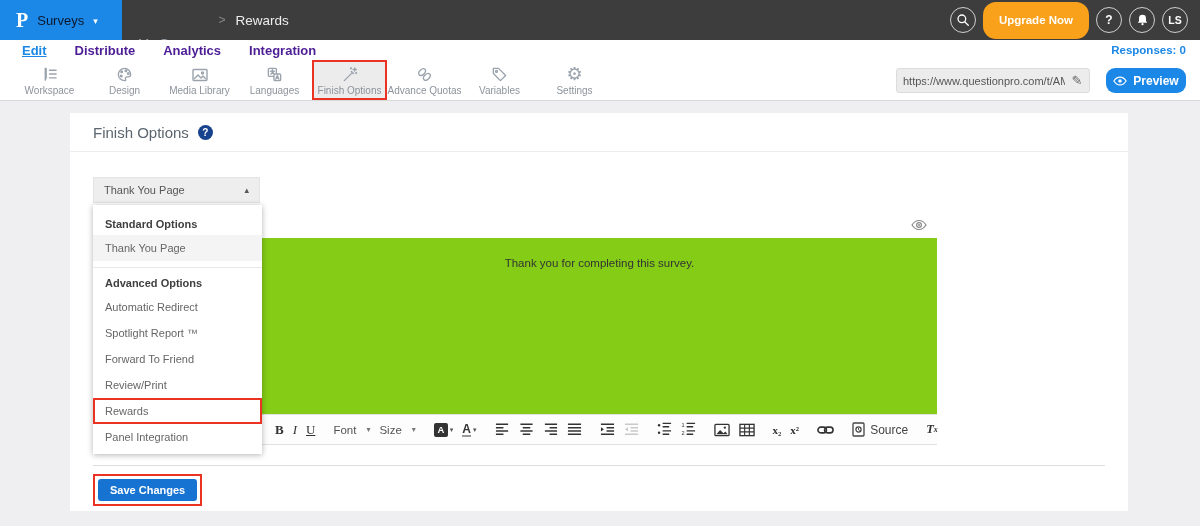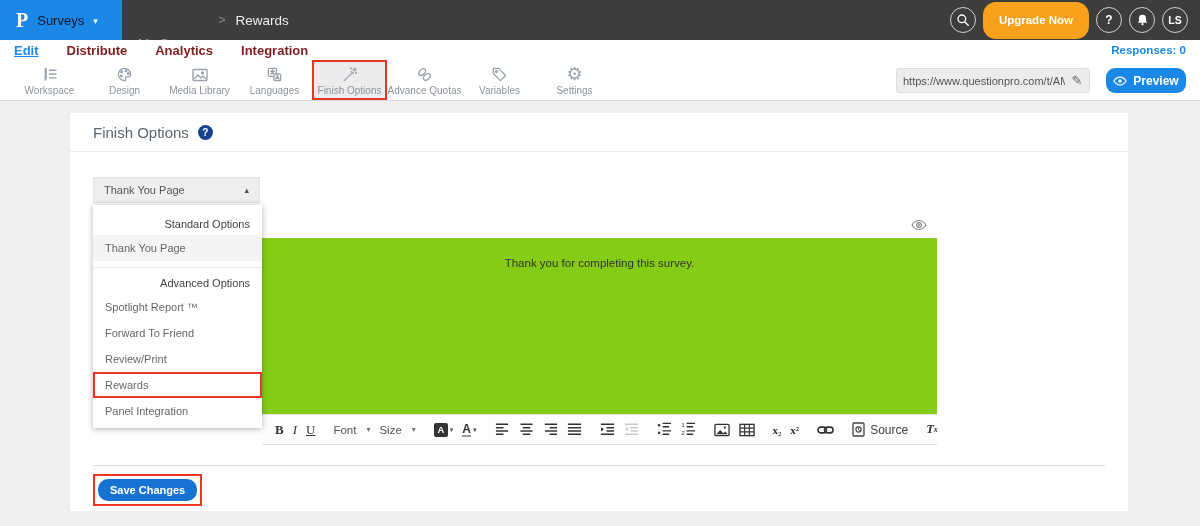--- a/index.html
+++ b/index.html
@@ -14,22 +14,22 @@
   .brand .caret { color:#fff; font-size:9px; margin-top:2px; }
   .crumbs { position:absolute; left:138px; top:0; height:40px; display:flex; align-items:center; gap:10px; font-size:13.5px; }
   .crumb-parent { color:#9aa1a8; cursor:pointer;margin-top:46px; }
   .crumb-sep { color:#8a8a8a; font-size:12px; }
   .crumb-current { color:#ededed; }
   .topbar-right { position:absolute; right:12px; top:0; height:40px; display:flex; align-items:center; gap:7px; }
   .circle-btn { width:26px; height:26px; border:1px solid rgba(255,255,255,.75); border-radius:50%; display:flex; align-items:center; justify-content:center; color:#fff; font-size:12px; font-weight:bold; cursor:pointer; }
   .upgrade-btn { height:37px; border-radius:13px; background:#f9a11b; color:#fff; font-size:11.5px; font-weight:bold; display:flex; align-items:center; padding:0 16px; cursor:pointer; border:none; }
 
   
-  .navrow { position:absolute; left:0; top:40px; width:1200px; height:20px; background:#fff; display:flex; align-items:center; padding-left:14px; gap:28px; }
-  .tab { font-size:13px; font-weight:bold; color:#7f1d1d; cursor:pointer; }
+  .navrow { position:absolute; left:0; top:40px; width:1200px; height:20px; background:#fff; display:flex; align-items:center; padding-left:22px; gap:28px; }
+  .tab { font-size:13px; font-weight:bold; color:#4c1d95; cursor:pointer; }
   .tab.active { color:#1b87e6; text-decoration:underline; }
   .responses { position:absolute; right:14px; top:44px; font-size:11.5px; font-weight:bold; color:#1b87e6; }
 
   
   .ribbon { position:absolute; left:0; top:60px; width:1200px; height:41px; background:#fff; border-bottom:1px solid #d9d9d9; }
   .ribbon-items { position:absolute; left:12px; top:0; display:flex; height:40px; }
   .ribbon-item { width:75px; height:40px; display:flex; flex-direction:column; align-items:center; justify-content:center; gap:2px; cursor:pointer; }
   .ribbon-item .rlabel { font-size:10px; color:#8d939c; white-space:nowrap; }
   .ribbon-item.active { background:#ececec; border:2px solid #ea3323; }
   .ric { height:18px; display:flex; align-items:flex-end; }
@@ -46,21 +46,21 @@
   .card-head { height:39px; display:flex; align-items:center; gap:9px; padding-left:23px; border-bottom:1px solid #ededed; }
   .card-title { font-size:15px; color:#5c6670; }
   .help-dot { width:15px; height:15px; border-radius:50%; background:#16428e; color:#fff; font-size:10px; font-weight:bold; display:flex; align-items:center; justify-content:center; cursor:pointer; }
 
   
   .select-btn { position:absolute; left:23px; top:64px; width:167px; height:26px; background:#eee; border:1px solid #e4e4e4; display:flex; align-items:center; justify-content:space-between; padding:0 10px; font-size:11px; color:#555; cursor:pointer; }
   .select-btn .caret-up { font-size:9px; color:#555; }
 
   
   .panel { position:absolute; left:23px; top:92px; width:169px; background:#fff; box-shadow:0 1px 6px rgba(0,0,0,.3); z-index:5; padding:4px 0; }
-  .grp-h { padding:9px 12px 5px; font-size:11px; font-weight:normal; color:#3f3f3f;text-align:right; }
+  .grp-h { padding:9px 12px 5px; font-size:11px; font-weight:bold; color:#3f3f3f; }
   .dd-item { padding:7px 12px; font-size:11px; color:#666; cursor:pointer; }
   .dd-item.selected { background:#f4f4f4; }
   .grp-sep { border-top:1px solid #e8e8e8; margin:6px 0 0; }
   .dd-item.annotated { border:2px solid #ea3323; padding:5px 10px; }
 
   
   .editor { position:absolute; left:192px; top:97px; width:675px; height:235px; }
   .e-top { position:relative; height:28px; background:#fff; }
   .eye-btn { position:absolute; right:10px; top:7px; cursor:pointer; height:14px; }
   .e-body { height:176px; background:#84cc16; text-align:center; padding-top:19px; font-size:11.5px; color:#333; cursor:text; }
@@ -79,21 +79,21 @@
   .e-bar svg.ck { display:block; }
   .tb-scripts { font-size:11px; font-weight:bold;text-align:center; }
   .tb-src { display:flex; align-items:center; gap:5px; font-family:"Liberation Sans", sans-serif; font-size:12px; color:#444; cursor:pointer; }
   .tb-rf { font-size:12.5px; font-style:italic; font-family:"Liberation Serif", serif; font-weight:bold; }
   .tb-rf sub { font-size:8px; }
   .gap-sm { width:2px; }
 
   
   .save-divider { position:absolute; left:23px; top:352px; width:1012px; border-top:1px solid #ddd; }
   .save-frame { position:absolute; left:23px; top:361px; border:2px solid #ea3323; padding:3px; display:inline-block; }
-  .save-btn { background:#1673d2; color:#fff; font-size:11px; font-weight:bold; border:none; border-radius:10px; padding:5px 12px; cursor:pointer; white-space:nowrap; }
+  .save-btn { background:#1673d2; color:#fff; font-size:11px; font-weight:bold; border:none; border-radius:3px; padding:5px 12px; cursor:pointer; white-space:nowrap; }
 </style>
 </head>
 <body>
 
 <div class="screen">
 
   <header class="topbar">
     <div class="brand">
       <span class="logo">P</span>
       <span class="brand-label">Surveys</span>
@@ -236,20 +236,21 @@
       <div class="select-btn">
         <span>Thank You Page</span>
         <span class="caret-up">▴</span>
       </div>
 
       <div class="panel">
         <div class="grp-h">Standard Options</div>
         <div class="dd-item selected">Thank You Page</div>
         <div class="grp-sep"></div>
         <div class="grp-h">Advanced Options</div>
+        <div class="dd-item">Automatic Redirect</div>
         <div class="dd-item">Spotlight Report ™</div>
         <div class="dd-item">Forward To Friend</div>
         <div class="dd-item">Review/Print</div>
         <div class="dd-item annotated">Rewards</div>
         <div class="dd-item">Panel Integration</div>
       </div>
 
       <div class="editor">
         <div class="e-top">
           <span class="eye-btn">

